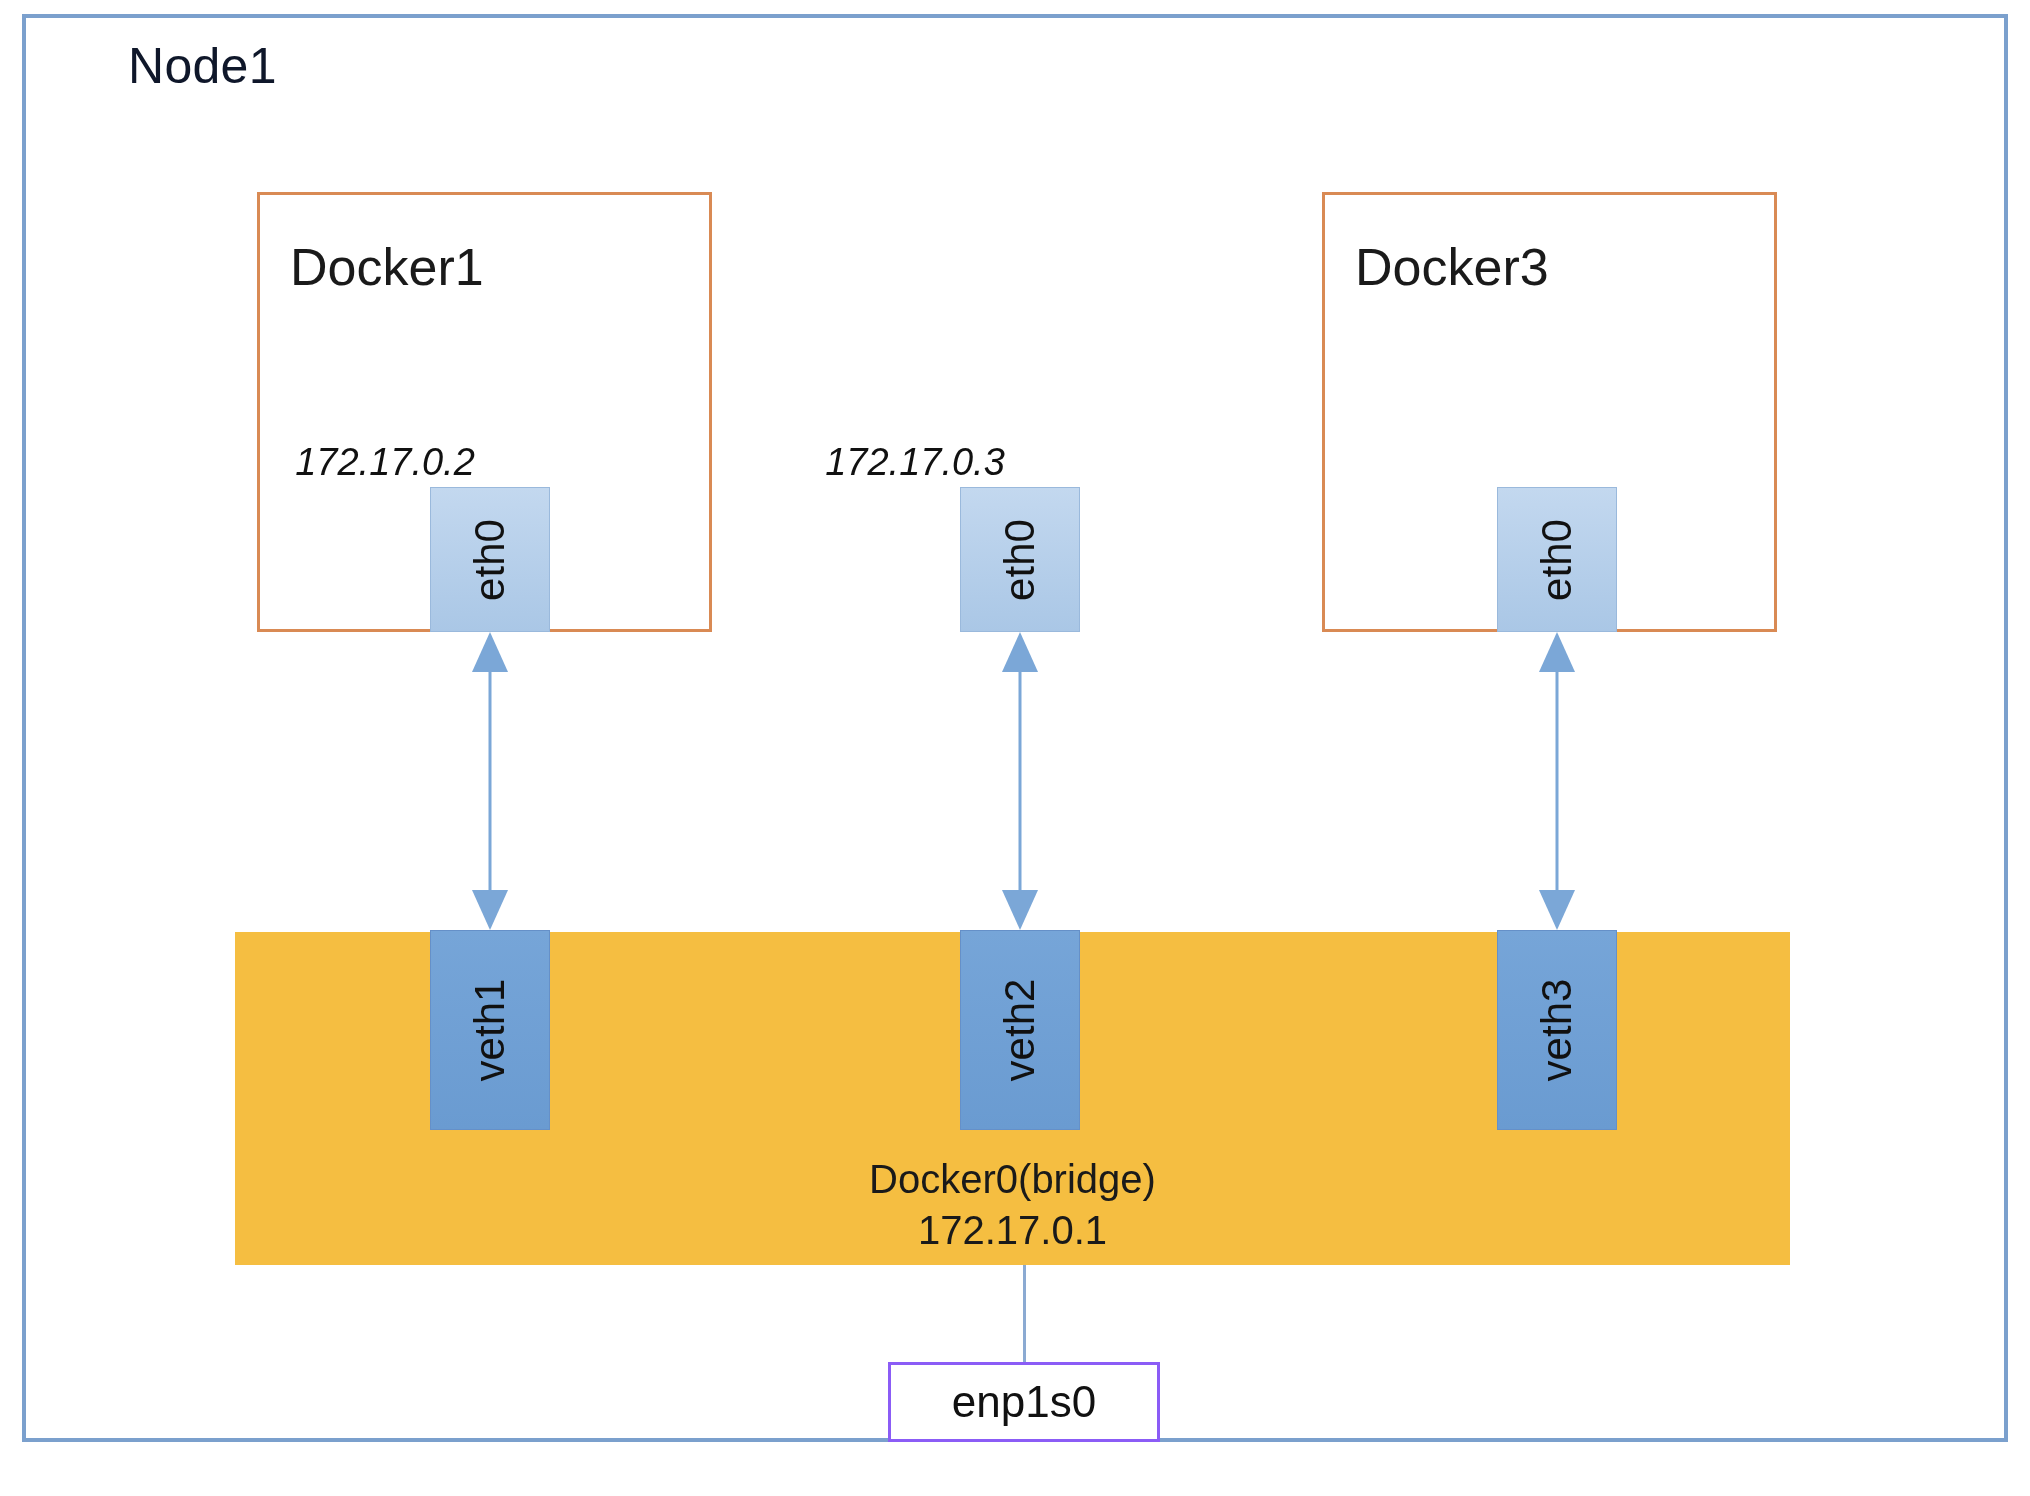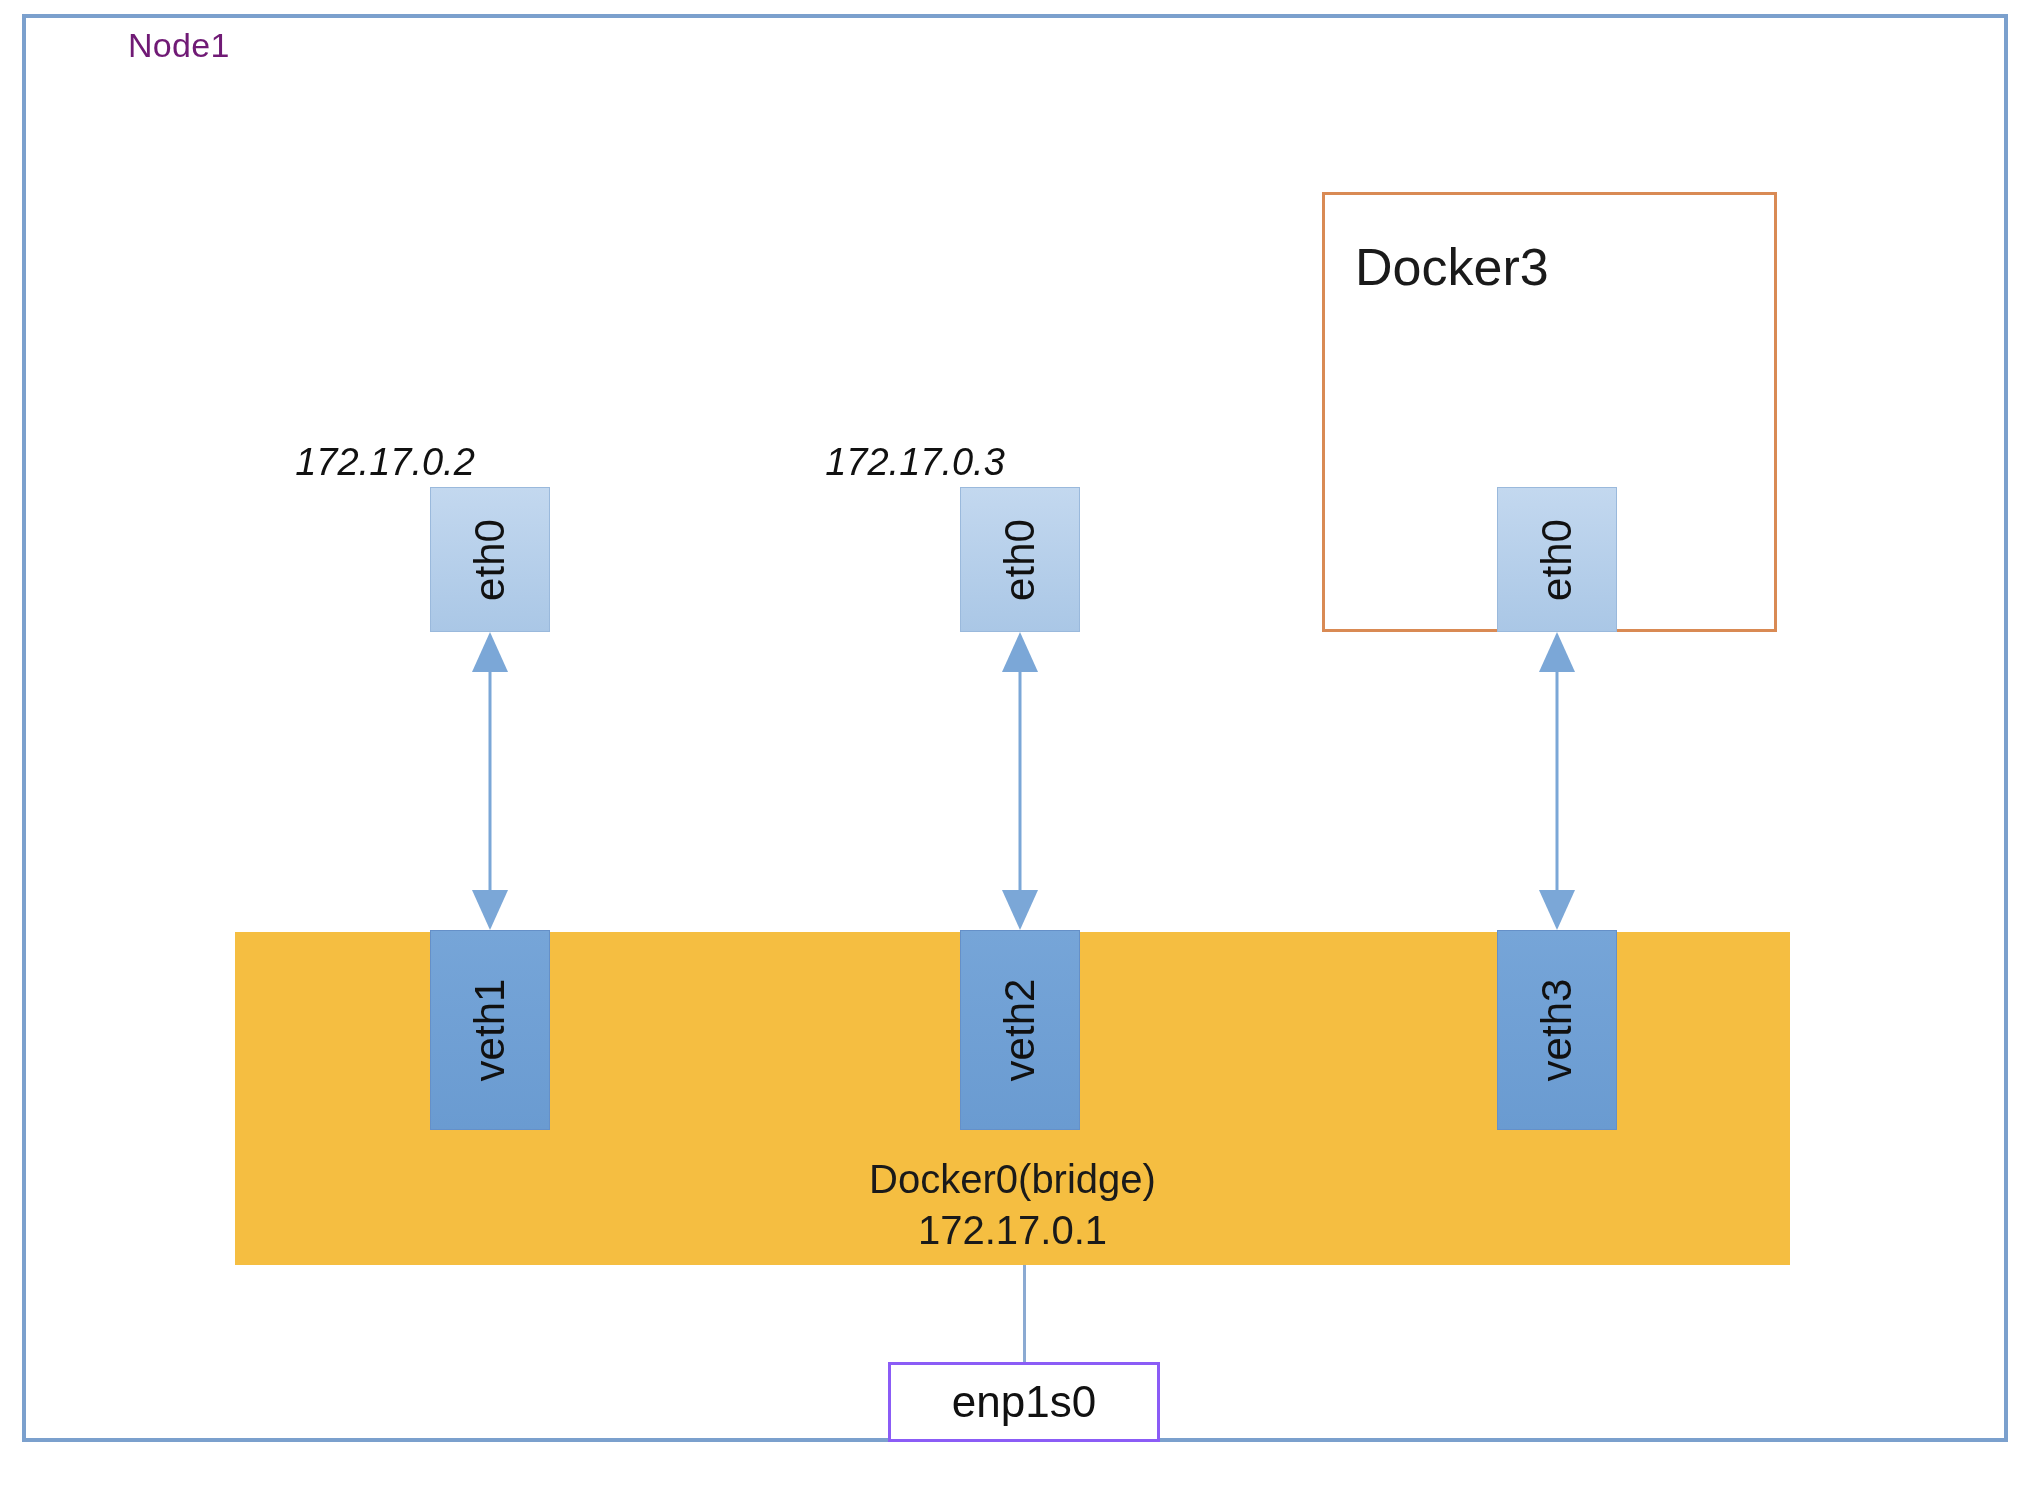--- a/index.html
+++ b/index.html
@@ -24,23 +24,23 @@
     top: 14px;
     width: 1986px;
     height: 1428px;
     border: 4px solid #7BA0CD;
     box-sizing: border-box;
     background: transparent;
   }
   .node-title {
     position: absolute;
     left: 128px;
-    top: 26px;
-    font-size: 34px;
-    color: #701a75;
+    top: 37px;
+    font-size: 50px;
+    color: #0f172a;
     letter-spacing: 0.3px;
     white-space: nowrap;
   }
 
   
   .docker-box {
     position: absolute;
     top: 192px;
     width: 455px;
     height: 440px;
@@ -191,20 +191,23 @@
   }
 </style>
 </head>
 <body>
 
 <div id="canvas">
 
   <div class="node-box"></div>
   <div class="node-title">Node1</div>
 
+  <div class="docker-box" id="docker-box-1">
+    <div class="docker-title">Docker1</div>
+  </div>
   <div class="ip-label" id="ip-label-1">172.17.0.2</div>
   <div class="eth-box" id="eth-box-1">
     <span class="vert-label">eth0</span>
   </div>
 
   <div class="ip-label" id="ip-label-2">172.17.0.3</div>
   <div class="eth-box" id="eth-box-2">
     <span class="vert-label">eth0</span>
   </div>
 

